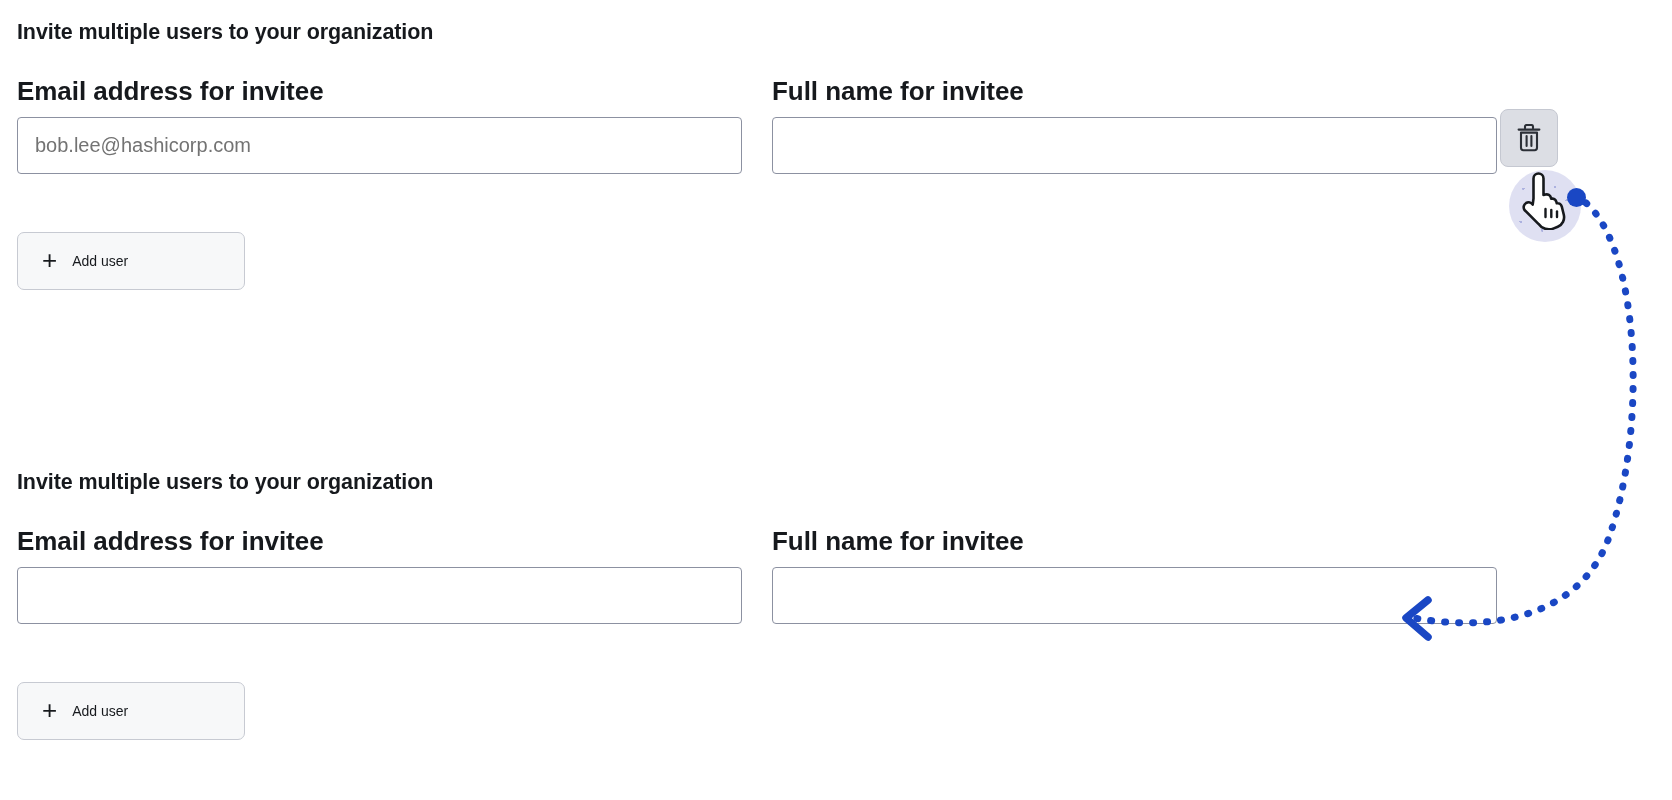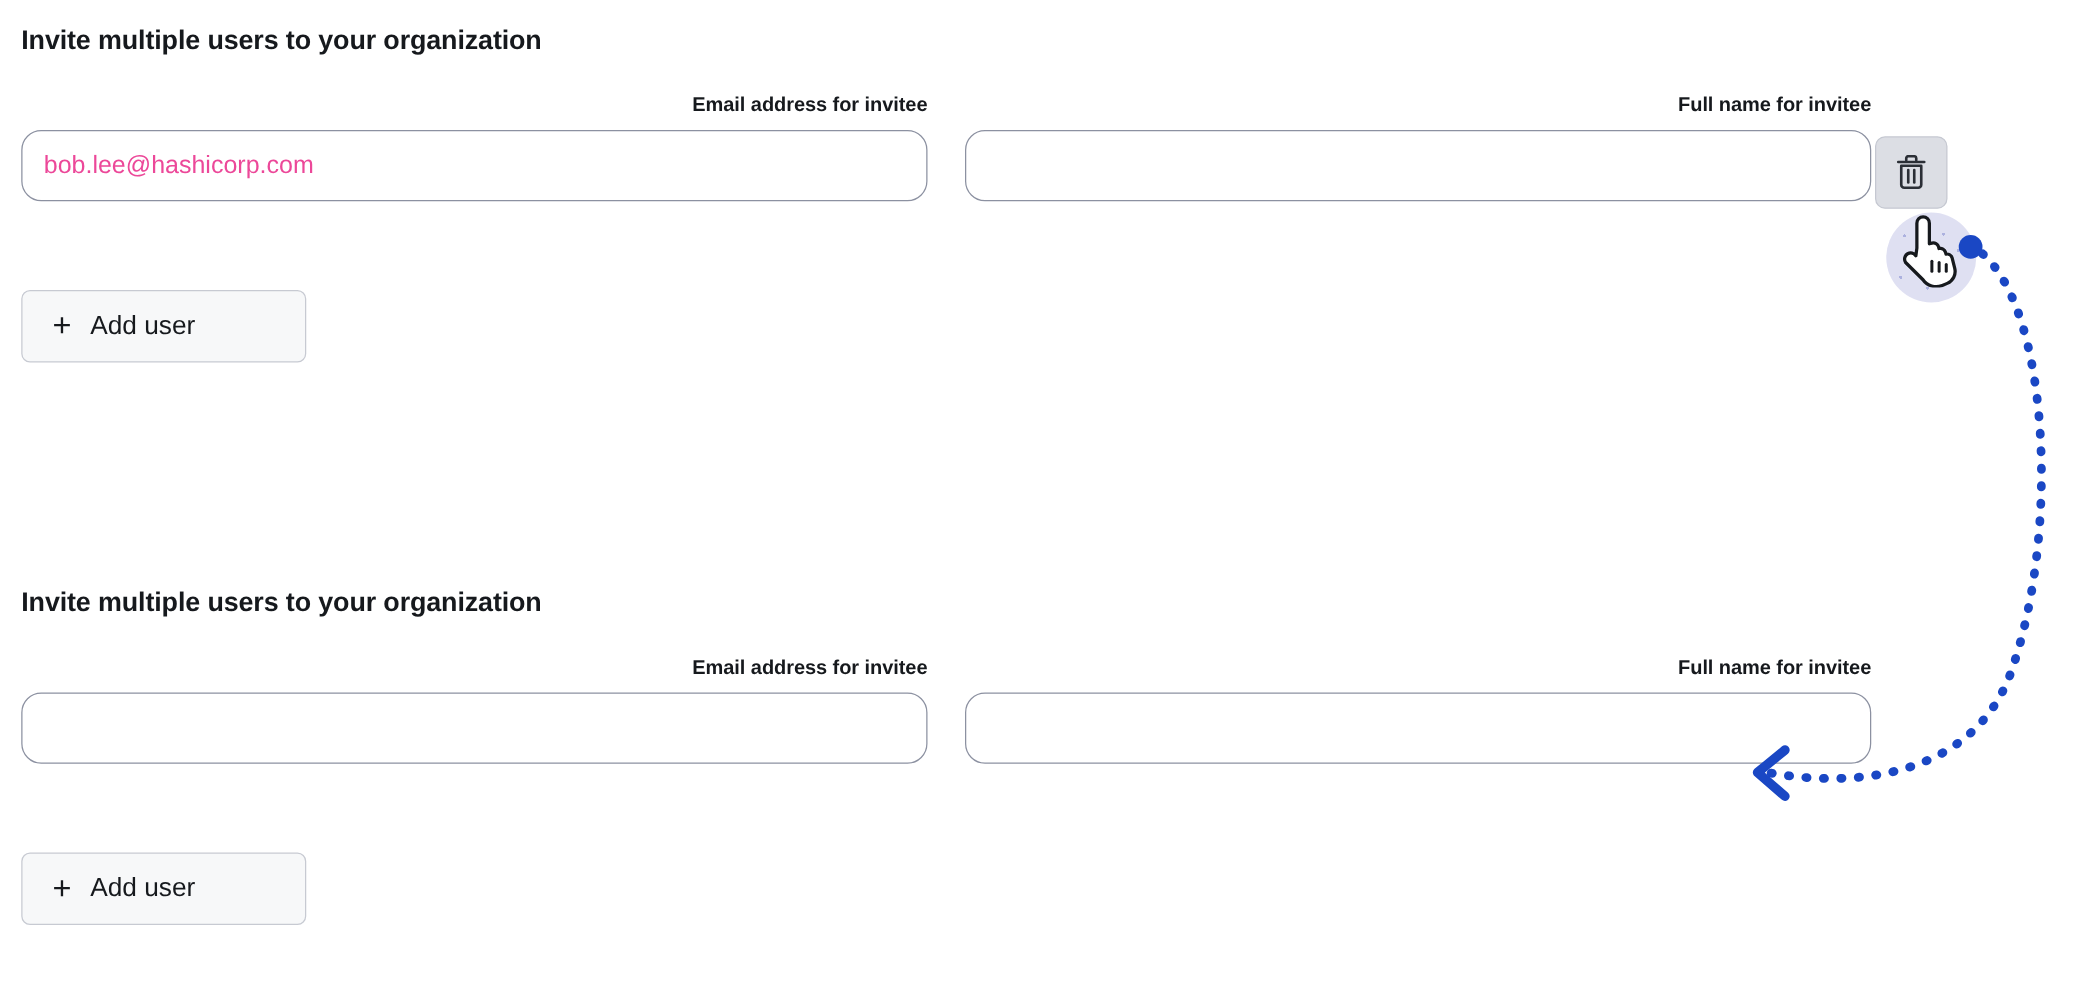--- a/index.html
+++ b/index.html
@@ -40,39 +40,38 @@
     width: 1672px;
     height: 120px;
   }
 
   .field { position: absolute; top: 0; }
   .field.email { left: 17px; width: 725px; }
   .field.fullname { left: 772px; width: 725px; }
 
   .field-label {
     display: block;
-    font-size: 16px;
+    font-size: 26px;
     font-weight: 700;
     color: #16191d;
     letter-spacing: -0.05px;
     margin-bottom: 10px;
     white-space: nowrap;
-    text-align: right;
   }
 
   .text-input {
     display: block;
     width: 100%;
     height: 57px;
     border: 1.6px solid #8c91a1;
-    border-radius: 16px;
+    border-radius: 4px;
     background: #ffffff;
     font-family: "Liberation Sans", sans-serif;
     font-size: 20px;
-    color: #ec4899;
+    color: #737373;
     padding: 15px 17px;
     outline: none;
   }
   .text-input::placeholder { color: #8c8f98; }
 
   
   .delete-btn {
     position: absolute;
     left: 1500px;
     top: 33px;
@@ -106,21 +105,21 @@
     cursor: pointer;
   }
   .add-btn .plus {
     font-size: 26px;
     line-height: 1;
     color: #16191d;
     font-weight: 400;
     margin-top: -2px;
   }
   .add-btn .add-label {
-    font-size: 21px;
+    font-size: 14px;
     color: #16191d;
     white-space: nowrap;
   }
 
   
   #annotation-layer {
     position: absolute;
     left: 0; top: 0;
     width: 1672px; height: 800px;
     pointer-events: none;

